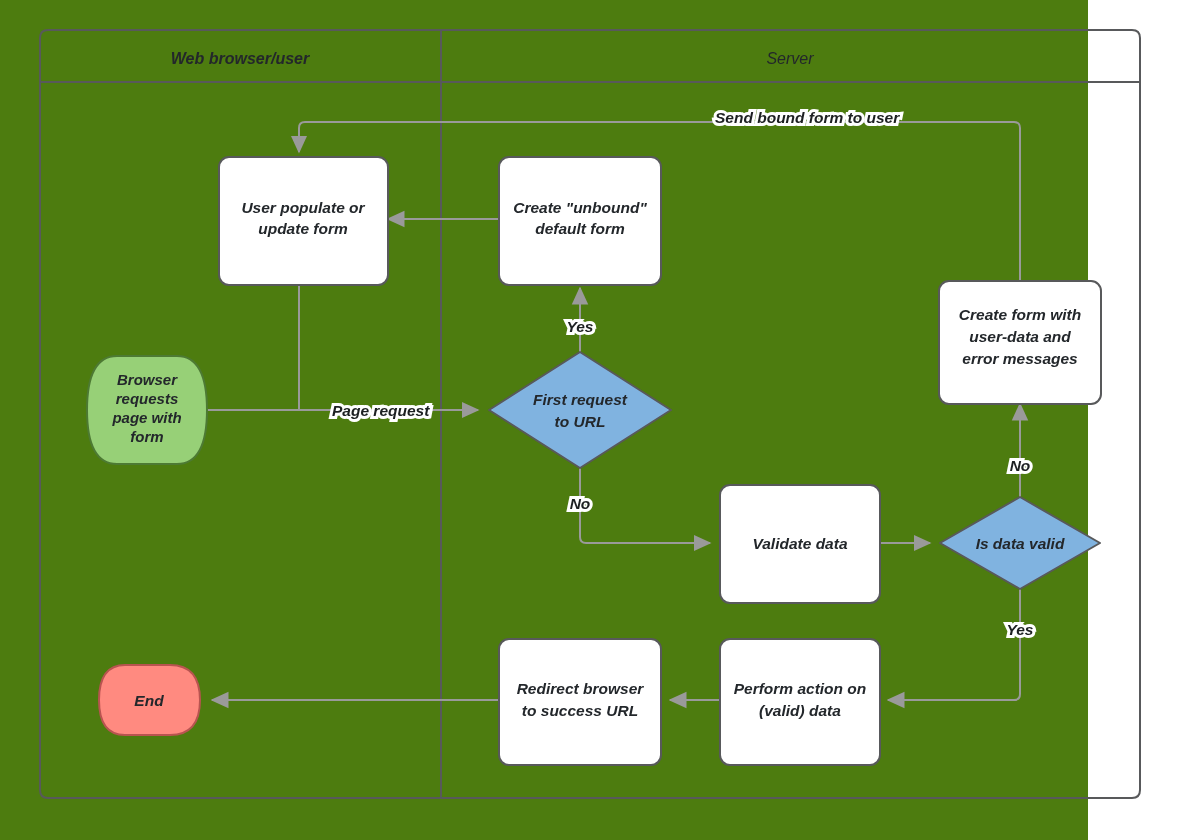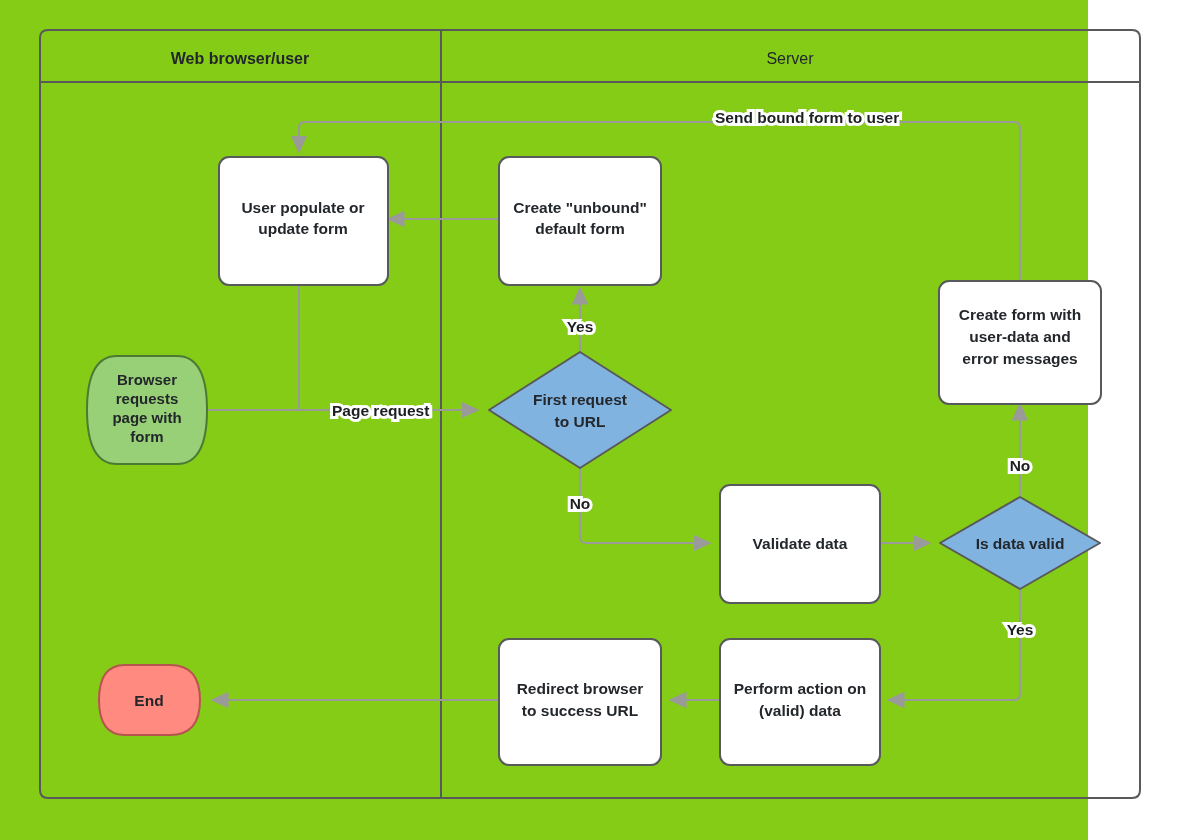--- a/index.html
+++ b/index.html
@@ -11,21 +11,22 @@
   body {
     font-family: "Liberation Sans", sans-serif;
     width: 1180px;
     height: 840px;
     overflow: hidden;
   }
   #diagram-root {
     position: relative;
     width: 1088px;
     height: 840px;
-    background: #84cc16;
+    background: #4d7c0f;
+    font-style: italic;
   }
   svg.layer {
     position: absolute;
     top: 0;
     left: 0;
     width: 1180px;
     height: 840px;
   }
   .node-text {
     font-family: "Liberation Sans", sans-serif;

